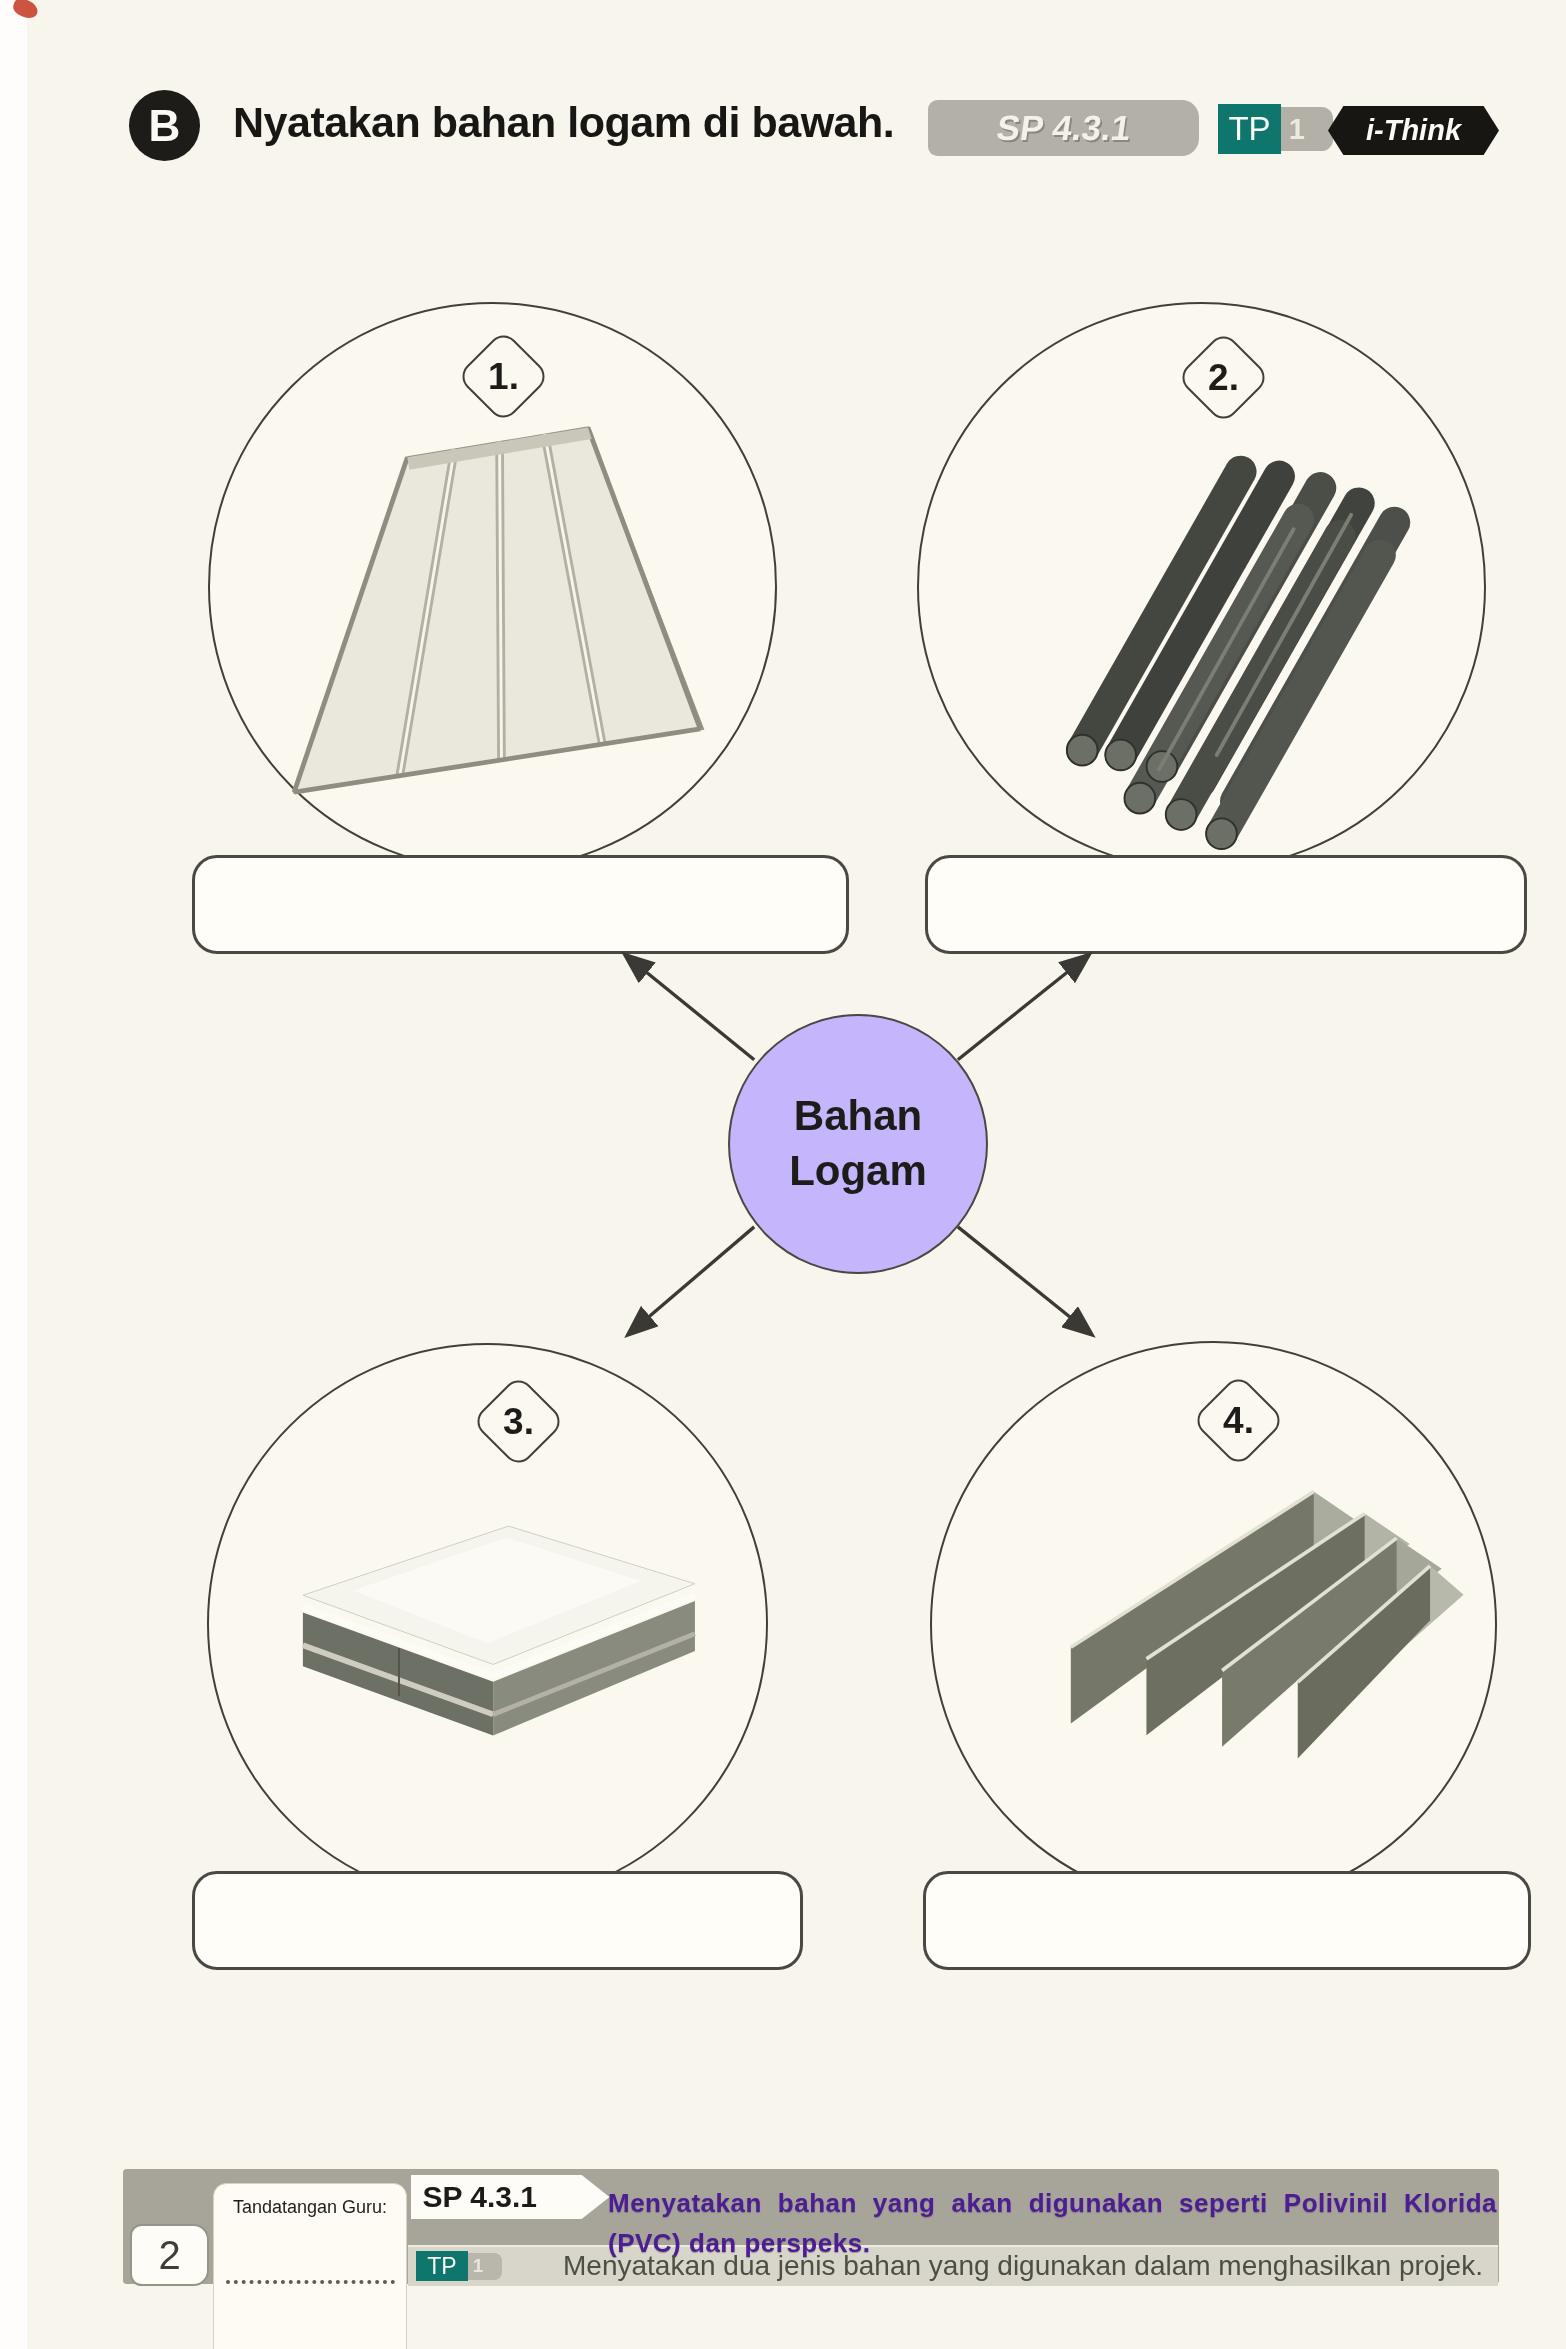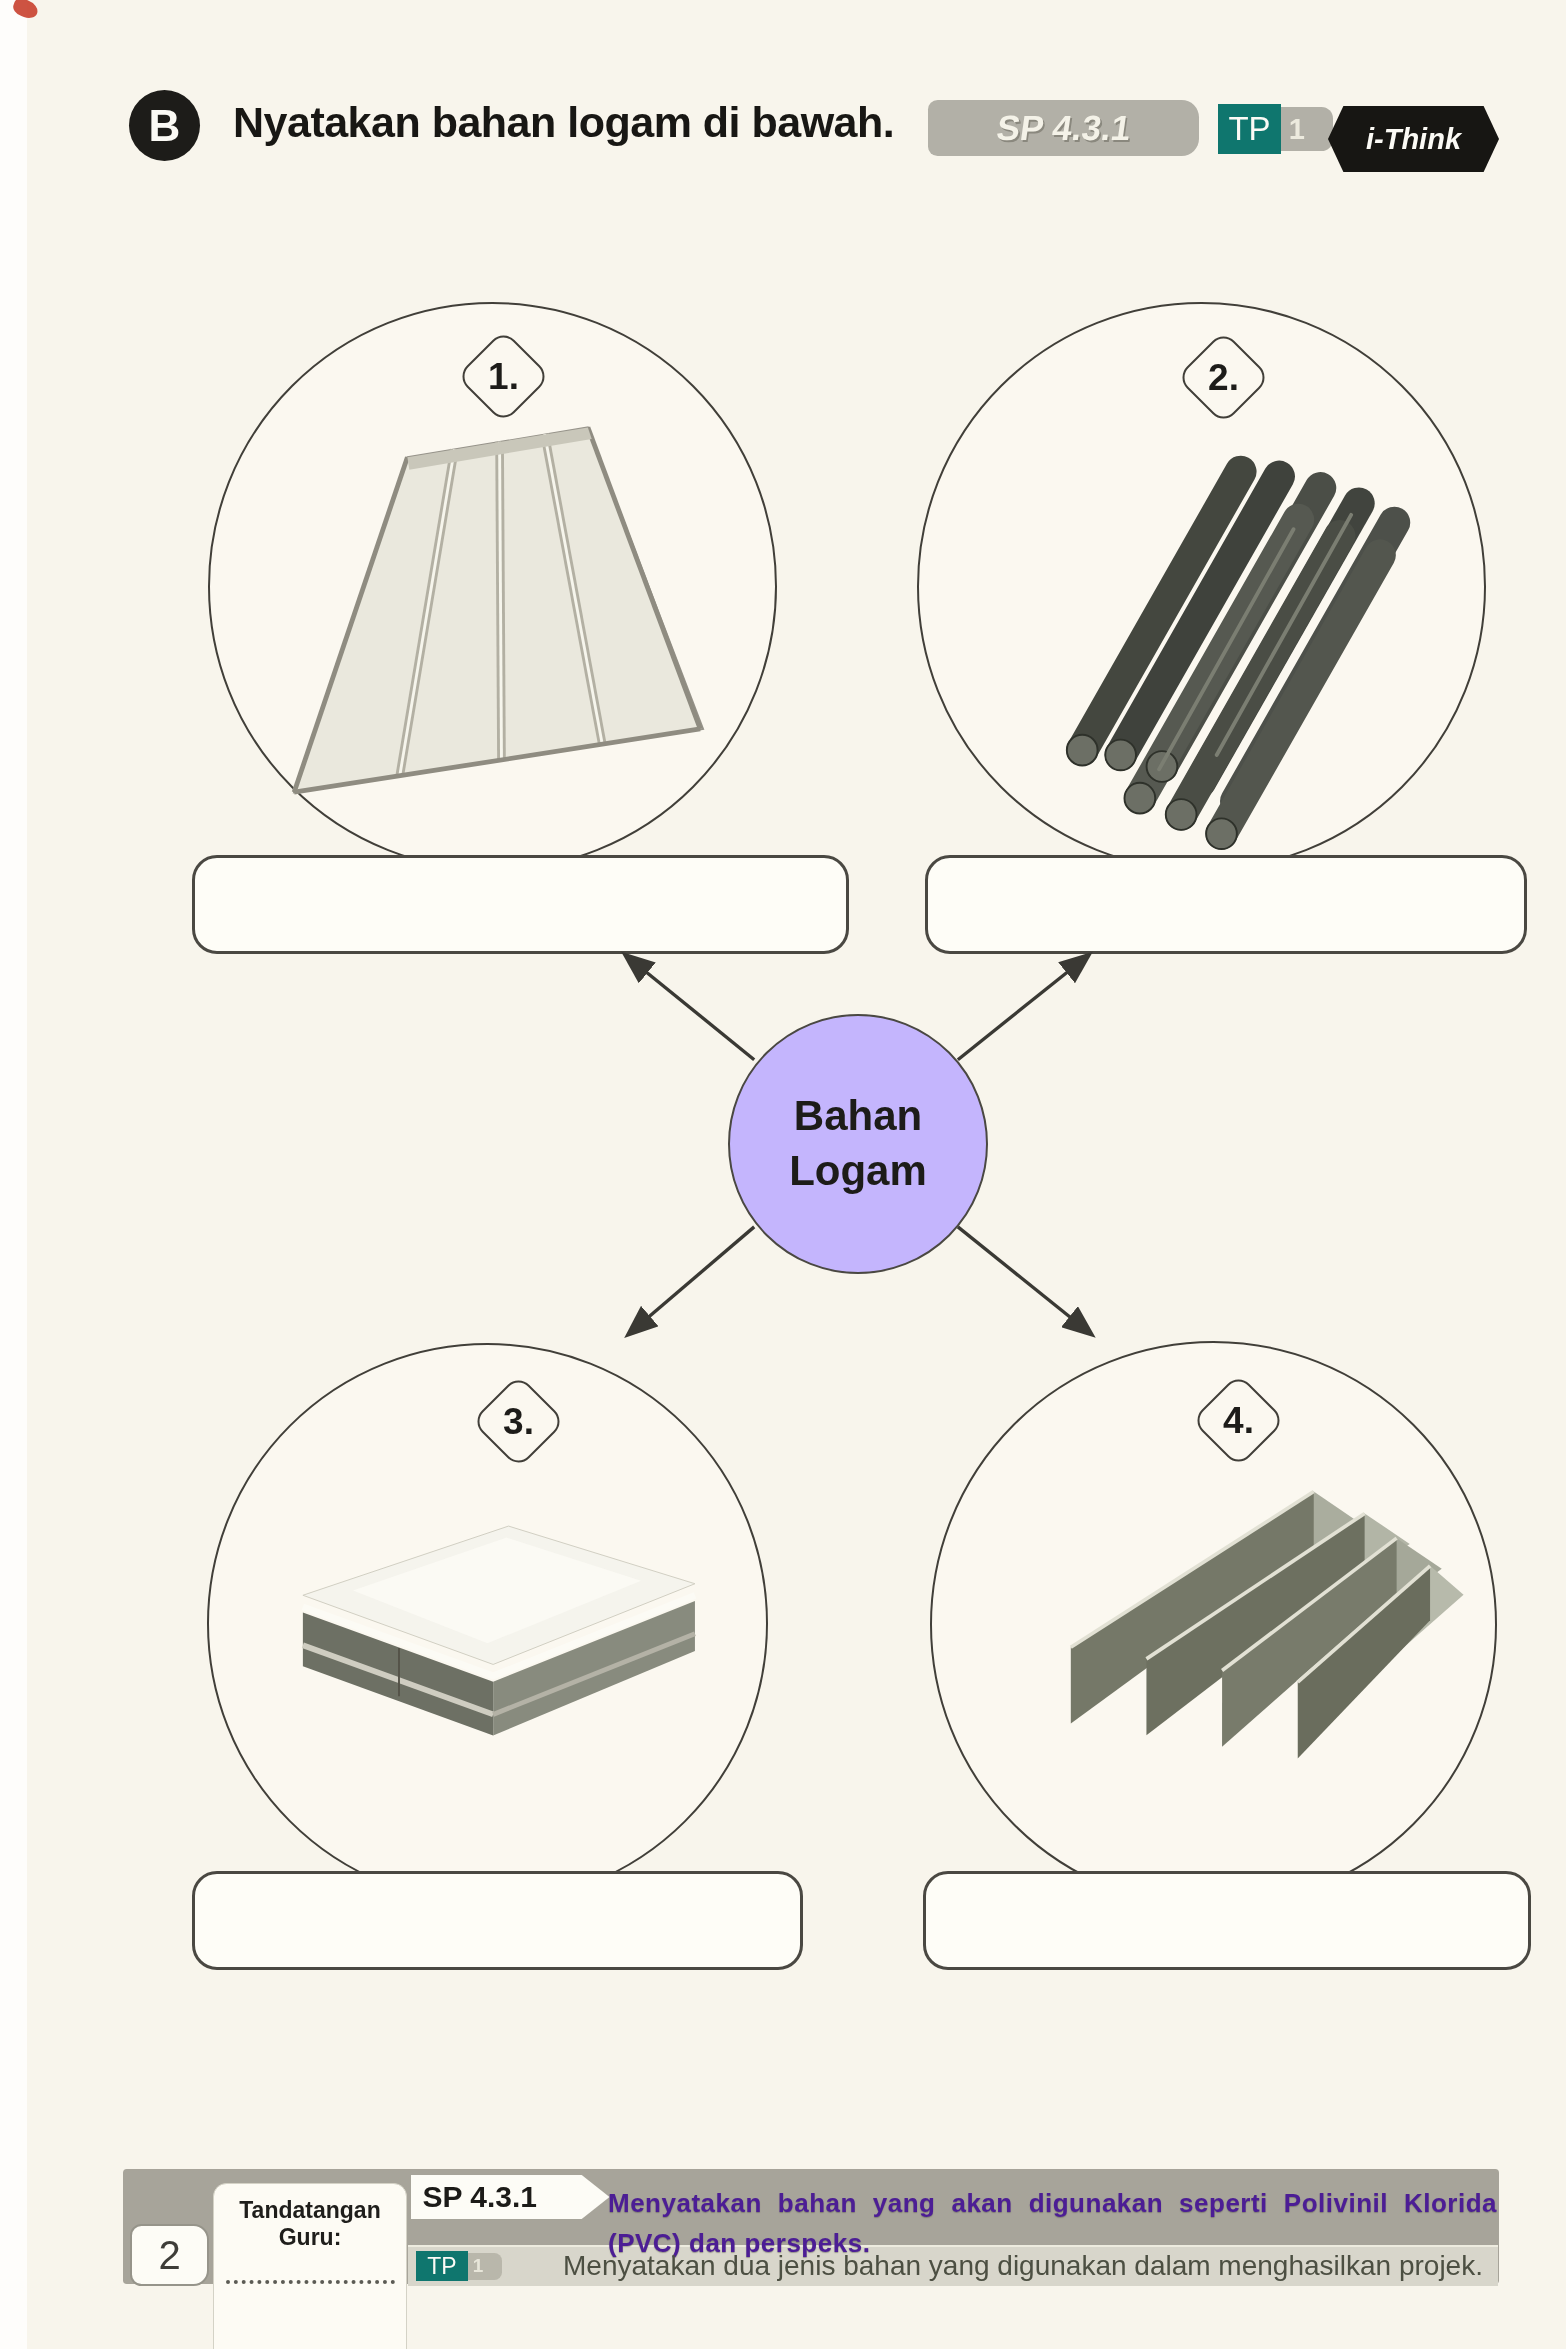--- a/index.html
+++ b/index.html
@@ -19,21 +19,21 @@
   .hdr-sp{
     left:928px;top:100px;width:271px;height:56px;background:#b2b0a7;
     border-radius:9.6px 17.3px 17.3px 9.6px;display:flex;align-items:center;justify-content:center;
     font-size:35px;font-weight:700;color:#f4f2e8;text-shadow:1.9px 1.9px 0 #8a887e;
   }
   .hdr-sp span{transform:skewX(-8deg);}
   .hdr-tp{left:1218px;top:104px;display:flex;align-items:center;}
   .tp-black{width:63px;height:50px;background:#0f766e;color:#fbfaf5;display:flex;align-items:center;justify-content:center;font-size:33px;font-weight:400;}
   .tp-gray{width:44px;height:44px;background:#b2b0a7;border-radius:0 11.5px 11.5px 0;display:flex;align-items:center;justify-content:flex-start;padding-left:7.7px;font-size:29px;font-weight:700;color:#eceade;}
   .hdr-ithink{
-    left:1328px;top:106px;width:171px;height:66px;background:#171613;color:#fbfaf5;
+    left:1328px;top:106px;width:171px;height:49px;background:#171613;color:#fbfaf5;
     clip-path:polygon(0 50%,9% 0,91% 0,100% 50%,91% 100%,9% 100%);
     display:flex;align-items:center;justify-content:center;font-size:29px;font-weight:700;font-style:italic;
   }
   
   .circle-item{border-radius:50%;border:2.9px solid #413f39;background:#fbf8f0;}
   .c1{left:208px;top:302px;width:565px;height:565px;}
   .c2{left:917px;top:302px;width:565px;height:565px;}
   .c3{left:207px;top:1343px;width:557px;height:557px;}
   .c4{left:930px;top:1341px;width:563px;height:563px;}
   .diamond{
@@ -67,21 +67,21 @@
   .f-lightbar{left:408px;top:2245px;width:1090px;height:39px;background:#d8d6cb;border-top:2.9px solid #edebdf;}
   .f-pagenum{
     left:130px;top:2224px;width:75px;height:58px;background:#fdfcf6;border:2.9px solid #96948a;
     border-radius:11.5px 15.4px 15.4px 11.5px;display:flex;align-items:center;justify-content:center;
     font-size:40px;color:#3e3d38;
   }
   .f-sign{
     left:213px;top:2183px;width:192px;height:192px;background:#fdfbf4;border:1px solid #d4d2c6;
     border-radius:13.4px;
   }
-  .f-sign .lbl{display:block;text-align:center;padding-top:13.4px;font-size:23px;font-weight:700;color:#1f1e1b;}
+  .f-sign .lbl{display:block;text-align:center;padding-top:13.4px;font-size:18px;font-weight:400;color:#1f1e1b;}
   .f-sign .dots{position:absolute;left:11.5px;right:11.5px;top:96px;border-top:4.8px dotted #5c5b54;}
   .f-spbadge{
     left:411px;top:2175px;width:187px;height:44px;background:#fdfcf6;
     clip-path:polygon(0 0,86% 0,100% 50%,86% 100%,0 100%);
     display:flex;align-items:center;padding-left:11.5px;font-size:30px;font-weight:700;color:#1c1b18;
     filter:drop-shadow(1px 1.9px 1px rgba(40,40,35,.45));
   }
   .f-spdesc{
     left:608px;top:2183px;width:889px;font-size:26px;font-weight:600;color:#4c1d95;
     text-align:justify;line-height:1.55;letter-spacing:0.5px;text-shadow:0 1px 1px rgba(90,90,80,.5);

